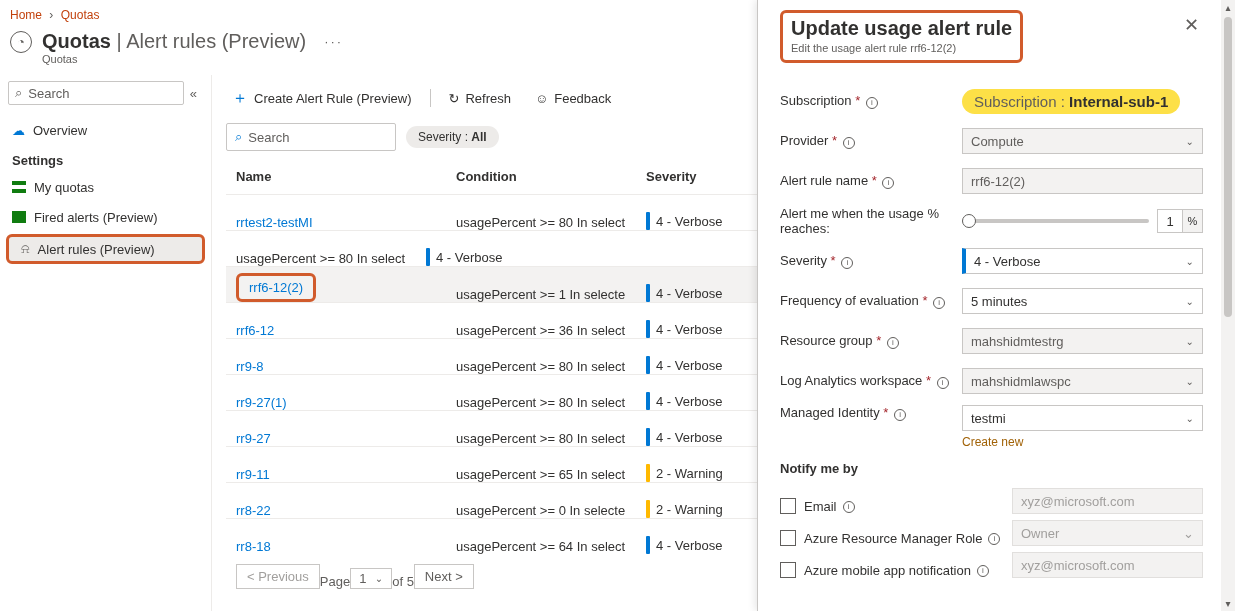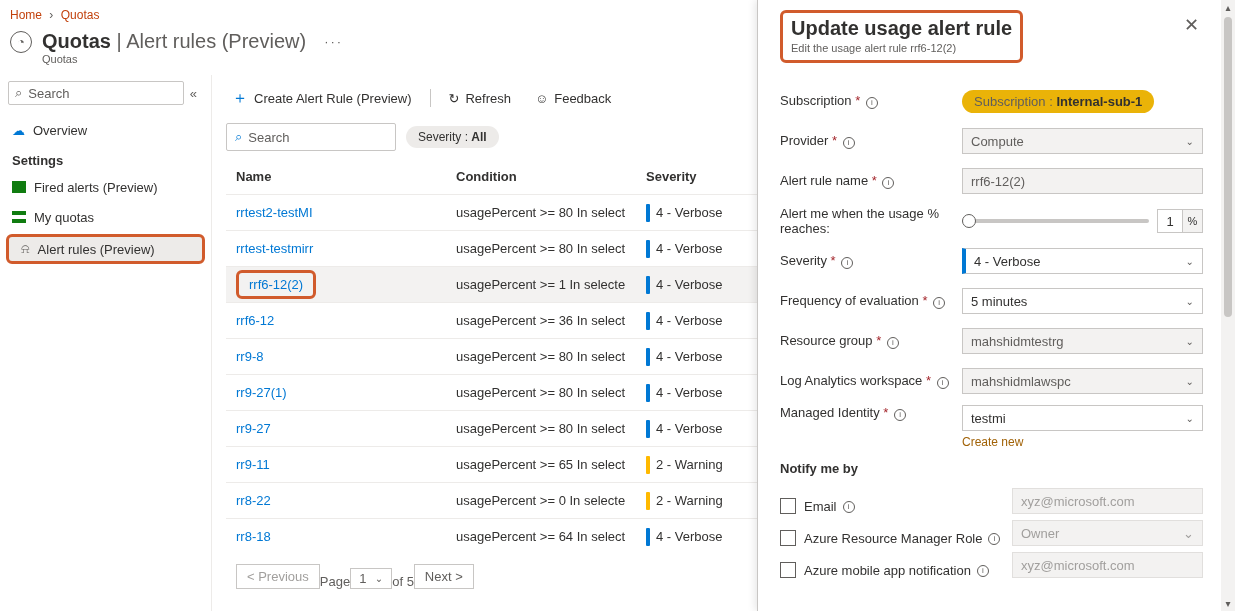--- a/index.html
+++ b/index.html
@@ -28,21 +28,21 @@
   .tb-btn { display:flex; align-items:center; gap:6px; cursor:pointer; padding: 4px 6px; }
   .tb-sep { width:1px; height:18px; background:#c8c6c4; }
   .filter-row { display:flex; align-items:center; gap:10px; margin: 8px 0; }
   .filter-row .search { border:1px solid #c8c6c4; border-radius:2px; height:28px; width:170px; display:flex; align-items:center; padding:0 8px; gap:6px; color:#605e5c; }
   .pill { background:#edebe9; border-radius:14px; padding:4px 12px; font-size:12px; }
   .grid { }
   .grid-head { display:flex; font-weight:600; padding:10px 16px 10px 10px; }
   .col-name { width:220px; }
   .col-cond { width:190px; }
   .col-sev { width:180px; }
-  .grid-row { display:flex; align-items:center; height:36px; border-top:1px solid #edebe9; padding-left:10px; }
+  .grid-row { display:flex; align-items:flex-end; height:36px; border-top:1px solid #edebe9; padding-left:10px; }
   .grid-row.selected { background:#f3f2f1; }
   .grid-row .col-name a { color:#0078d4; }
   .sev-cell { display:flex; align-items:center; gap:6px; }
   .sev-bar { width:4px; height:18px; border-radius:1px; }
   .sev-blue { background:#0078d4; }
   .sev-yellow { background:#ffb900; }
   .pager { display:flex; align-items:flex-end; gap:0; padding:10px; color:#605e5c; }
   .pager .btn { border:1px solid #c8c6c4; padding:4px 10px; background:#fff; cursor:pointer; }
   .pager .btn.disabled { color:#a19f9d; }
   .pager .page-sel { border:1px solid #c8c6c4; padding:2px 8px; min-width:42px; display:flex; justify-content:space-between; align-items:center; }
@@ -55,21 +55,21 @@
   .panel-title-wrap { display:inline-block; padding:4px 8px 6px; }
   .panel-title { font-size:20px; font-weight:600; }
   .panel-sub { font-size:11px; color:#605e5c; margin-top:2px;}
   .close-x { font-size:18px; color:#605e5c; cursor:pointer; padding:4px 4px 0 0;}
   .form { margin-top: 18px; }
   .frow { display:flex; align-items:center; min-height:40px; gap:8px; }
   .flabel { width:174px; font-size:13px; }
   .req { color:#a4262c; }
   .info-ic { display:inline-block; width:12px; height:12px; border:1px solid #605e5c; border-radius:50%; font-size:8px; line-height:10px; text-align:center; color:#605e5c; margin-left:2px; }
   .fcontrol { flex:1; }
-  .tag-pill { background:#eab308; border-radius:14px; padding:4px 12px; display:inline-block; color:#323130; font-size:13px;}
+  .tag-pill { background:#fde047; border-radius:14px; padding:4px 12px; display:inline-block; color:#323130; font-size:15px;}
   .tag-pill .k { color:#605e5c; }
   .input, .select { width:100%; height:26px; border:1px solid #c8c6c4; background:#fff; padding:0 8px; font-size:13px; display:flex; align-items:center; justify-content:space-between; color:#323130;}
   .input.disabled, .select.disabled { background:#f3f2f1; color:#605e5c; }
   .select .chev { color:#605e5c; font-size:10px;}
   .sev-select { border-left:4px solid #0078d4; }
   .slider-row { display:flex; align-items:center; gap:8px; flex:1;}
   .slider-track { flex:1; height:4px; background:#c8c6c4; border-radius:2px; position:relative;}
   .slider-thumb { position:absolute; left:0; top:-5px; width:14px; height:14px; border-radius:50%; background:#fff; border:1px solid #605e5c;}
   .slider-val { width:46px; height:24px; border:1px solid #c8c6c4; display:flex;}
   .slider-val span { display:flex; align-items:center; justify-content:center; }
@@ -108,26 +108,26 @@
         <span>Search</span>
       </div>
       <span class="collapse">«</span>
     </div>
     <div class="nav-item">
       <span style="color:#0078d4;">☁</span>
       <span>Overview</span>
     </div>
     <div class="nav-section">Settings</div>
     <div class="nav-item">
+      <span class="icon-sq" style="background:linear-gradient(#107c10 33%,transparent 33% 66%,#107c10 66%);"></span>
+      <span>My quotas</span>
+    </div>
+    <div class="nav-item">
       <span class="icon-sq" style="background:#107c10;"></span>
       <span>Fired alerts (Preview)</span>
-    </div>
-    <div class="nav-item">
-      <span class="icon-sq" style="background:linear-gradient(#107c10 33%,transparent 33% 66%,#107c10 66%);"></span>
-      <span>My quotas</span>
     </div>
     <div style="margin:2px 6px;">
       <div class="nav-item active highlight-box">
         <span style="color:#605e5c;">⍾</span>
         <span>Alert rules (Preview)</span>
       </div>
     </div>
   </div>
 
   <div class="content">
@@ -166,21 +166,20 @@
       <div id="rows">
           <div class="grid-row">
             <div class="col-name"><a href="#">rrtest2-testMI</a></div>
             <div class="col-cond">usagePercent &gt;= 80 In select</div>
             <div class="col-sev sev-cell">
               <span class="sev-bar sev-blue"></span>
               <span>4 - Verbose</span>
             </div>
           </div>
           <div class="grid-row">
-            <div class="col-name"><a href="#">rrtest-testmirr</a></div>
             <div class="col-cond">usagePercent &gt;= 80 In select</div>
             <div class="col-sev sev-cell">
               <span class="sev-bar sev-blue"></span>
               <span>4 - Verbose</span>
             </div>
           </div>
           <div class="grid-row selected">
             <div class="col-name"><span class="highlight-box" style="padding: 4px 10px; display: inline-block;"><a href="#">rrf6-12(2)</a></span></div>
             <div class="col-cond">usagePercent &gt;= 1 In selecte</div>
             <div class="col-sev sev-cell">

